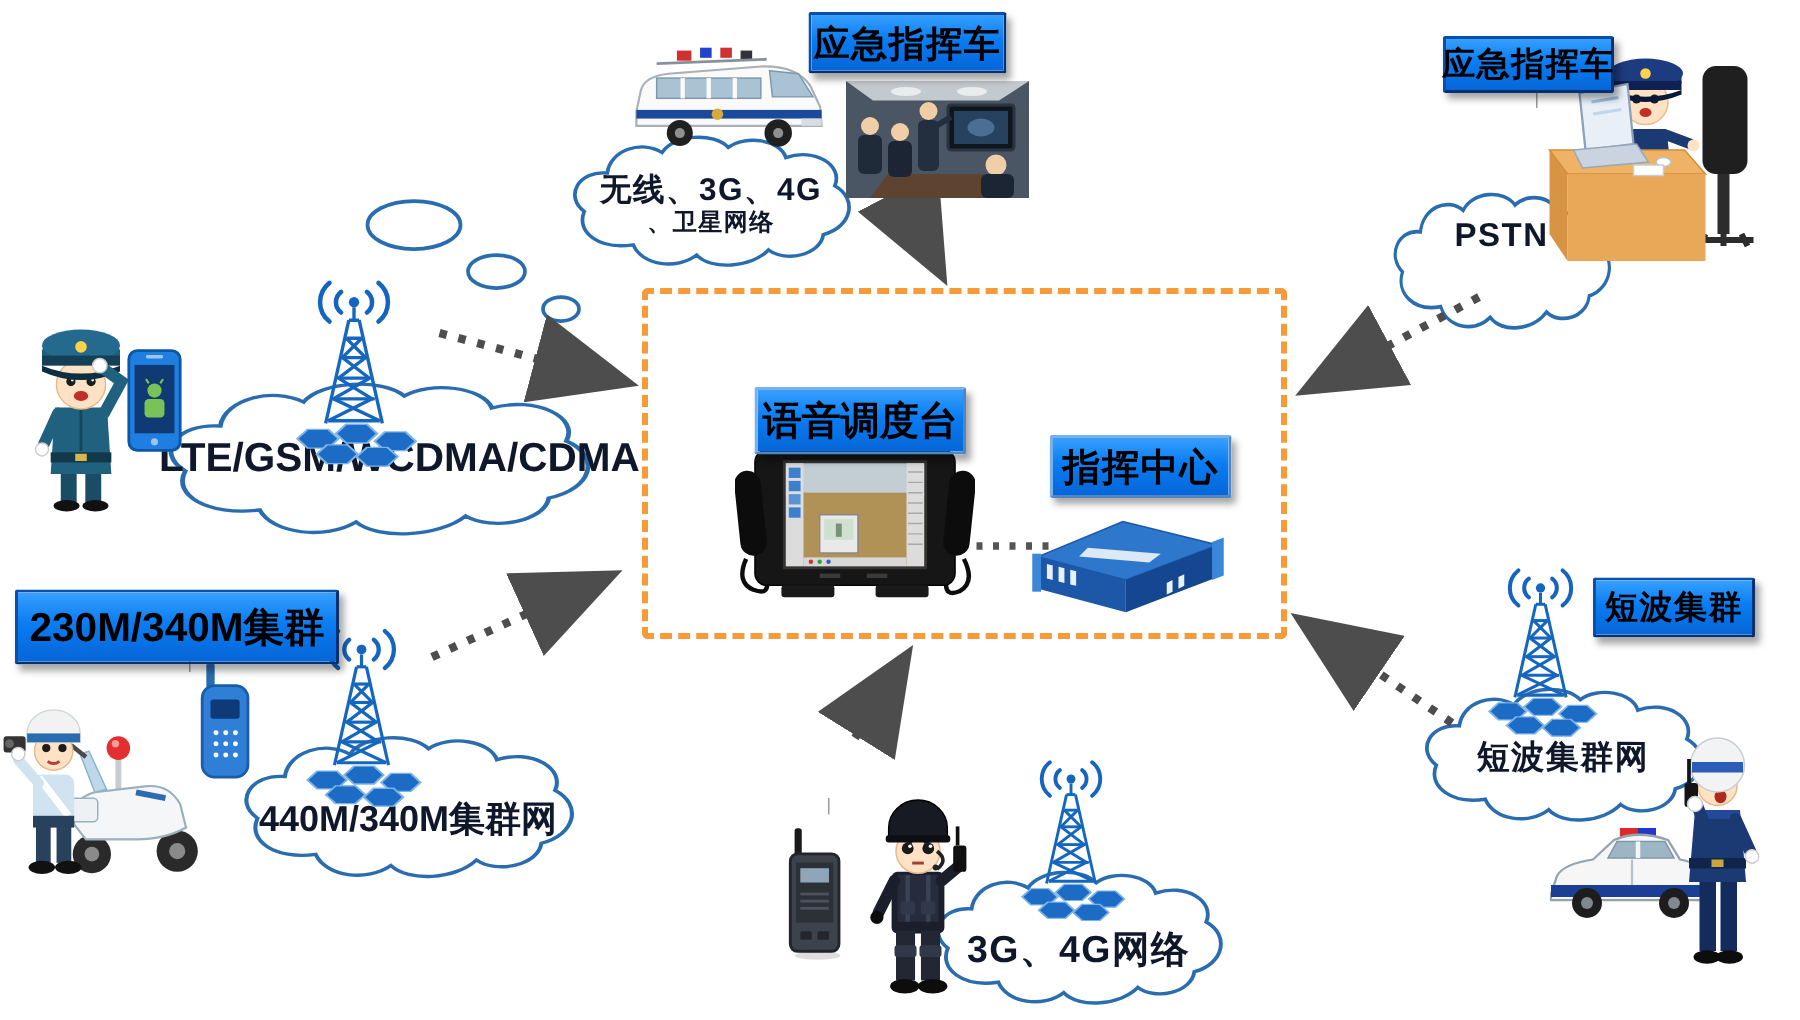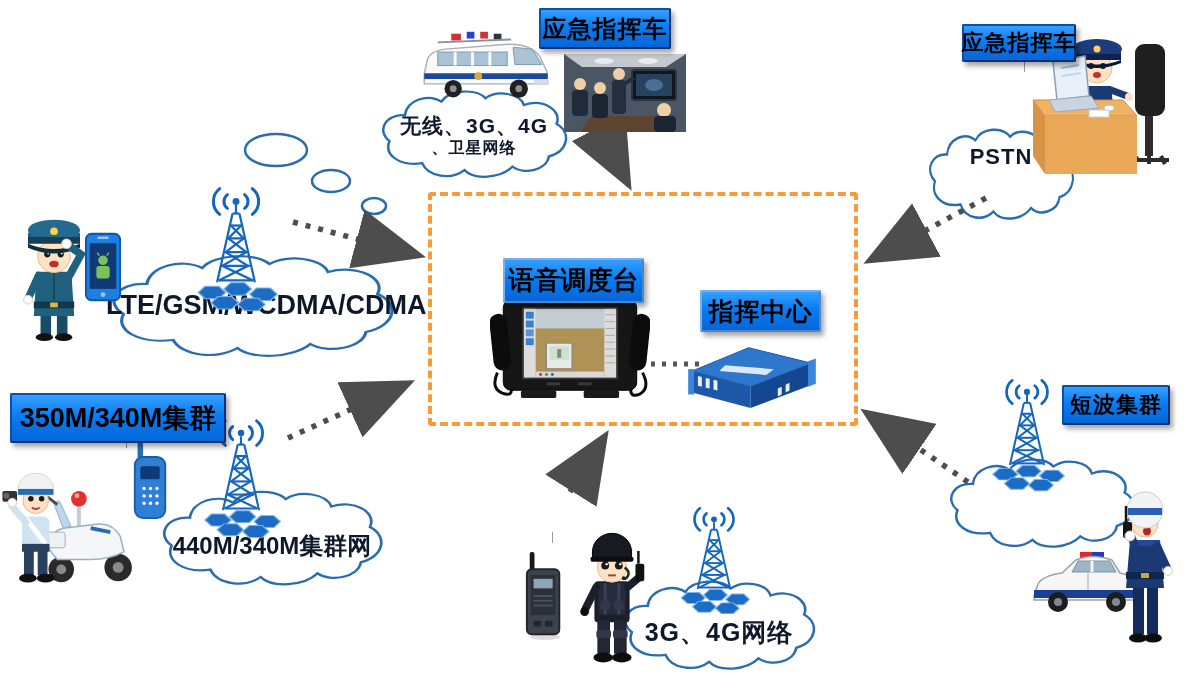--- a/index.html
+++ b/index.html
@@ -106,20 +106,21 @@
     <svg viewBox="0 0 200 110" preserveAspectRatio="none">
       <use href="#cloud-sym" fill="#ffffff" stroke="#2a6cb0" stroke-width="2.6"></use>
       </svg>
     <div class="cloud-text" style="top:38px;font-size:25px">3G、4G网络</div>
   </div>
 
   <div class="cloud" style="left:946px;top:456px;width:192px;height:96px">
     <svg viewBox="0 0 200 110" preserveAspectRatio="none">
       <use href="#cloud-sym" fill="#ffffff" stroke="#2a6cb0" stroke-width="2.6"></use>
       </svg>
+    <div class="cloud-text" style="top:34px;font-size:22px">短波集群网</div>
   </div>
 
   <svg class="abs" style="left:0;top:0" width="1200" height="680">
     <defs>
       <marker id="ah" markerWidth="13" markerHeight="11" refX="10" refY="5.5" orient="auto">
         <path d="M0,0 L13,5.5 L0,11 Z" fill="#4d4d4d"></path>
       </marker>
     </defs>
     <g fill="#ffffff" stroke="#2a6cb0" stroke-width="2.5">
       <ellipse cx="276" cy="150" rx="31" ry="16"></ellipse>
@@ -456,19 +457,19 @@
     <path d="M38,62 L34,52" stroke="#1b3a73" stroke-width="8" stroke-linecap="round"></path>
     <circle cx="33" cy="52" r="5" fill="#ffffff" stroke="#cccccc"></circle>
   </svg>
 
   <div class="leader" style="left:1024px;top:58px;height:14px"></div>
   <div class="leader" style="left:126px;top:439px;height:9px"></div>
   <div class="leader" style="left:552px;top:532px;height:11px"></div>
 
   <div class="node-label" style="left:539px;top:8px;width:128px;height:37px;font-size:24px">应急指挥车</div>
   <div class="node-label" style="left:962px;top:24px;width:110px;height:34px;font-size:22px">应急指挥车</div>
-  <div class="node-label" style="left:10px;top:393px;width:212px;height:46px;font-size:27px;letter-spacing:0">350M/340M集群</div>
+  <div class="node-label" style="left:10px;top:393px;width:212px;height:46px;font-size:27px;letter-spacing:0">230M/340M集群</div>
   <div class="node-label" style="left:1062px;top:385px;width:104px;height:36px;font-size:22px">短波集群</div>
 
   <div class="node-label inner-label" style="left:503px;top:258px;width:137px;height:41px;font-size:26px;letter-spacing:0">语音调度台</div>
   <div class="node-label inner-label" style="left:700px;top:290px;width:117px;height:38px;font-size:25px">指挥中心</div>
 
 </div>
 
 </body></html>

